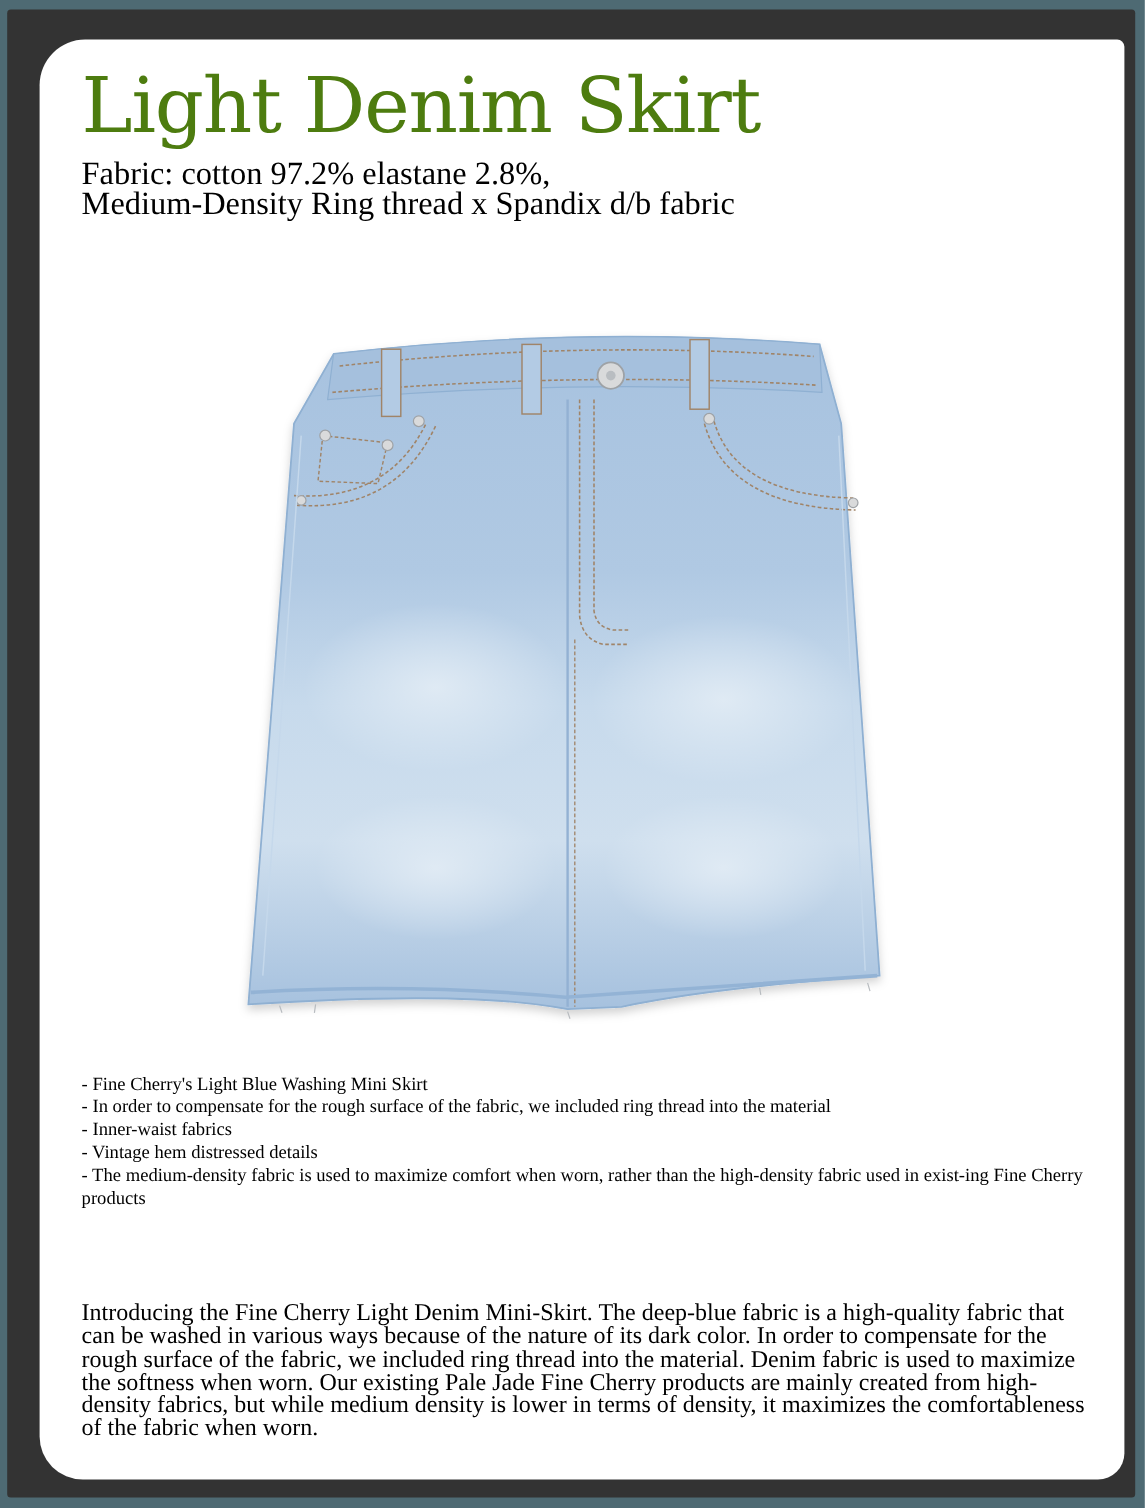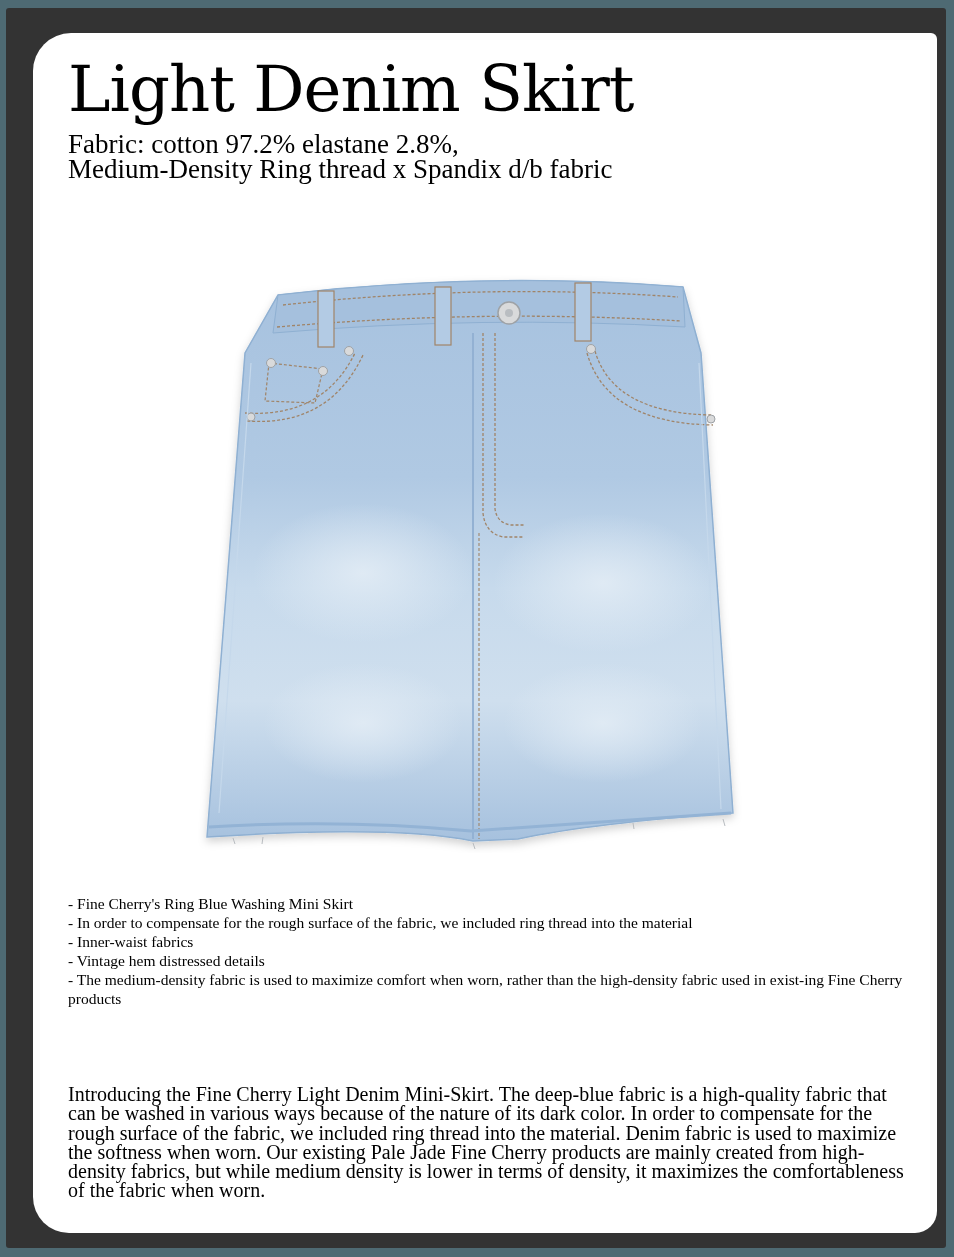--- a/index.html
+++ b/index.html
@@ -16,21 +16,21 @@
     }
     .paper {
       position:absolute; left:27px; top:25px; width:904px; height:1200px;
       background:#ffffff;
       border-radius:38px 6px 22px 36px;
     }
     .title {
       position:absolute; left:35px; top:18px;
       font-family:"DejaVu Serif", serif;
       font-size:64px; line-height:76px;
-      color:#000000; letter-spacing:-1px;
+      color:#4d7c0f; letter-spacing:-1px;
       margin:0; font-weight:normal;
       white-space:nowrap;
       text-align:center;
     }
     .subtitle {
       position:absolute; left:35px; top:99px;
       font-family:"Liberation Serif", serif;
       font-size:27px; line-height:25px; color:#000;
     }
     .subtitle div { white-space:nowrap; }
@@ -123,21 +123,21 @@
       <circle cx="538" cy="166" r="4" fill="#d9dadb" stroke="#9ea2a6"></circle>
 
       <path d="M 46 560 L 78 110" fill="none" stroke="#c5d8eb" stroke-width="1.2"></path>
       <path d="M 548 556 L 526 110" fill="none" stroke="#c5d8eb" stroke-width="1.2"></path>
 
       <path d="M 36 574 Q 170 566 298 578 Q 420 570 558 560" fill="none" stroke="#93b3d5" stroke-width="3"></path>
       <path d="M 60 585 l 2 6 M 90 584 l -1 7 M 300 590 l 2 6 M 460 570 l 1 6 M 550 566 l 2 7" stroke="#b8bcc0" stroke-width="1"></path>
     </svg>
 
     <ul class="bullets">
-      <li>- Fine Cherry's Ring Blue Washing Mini Skirt</li>
+      <li>- Fine Cherry's Light Blue Washing Mini Skirt</li>
       <li>- In order to compensate for the rough surface of the fabric, we included ring thread into the material</li>
       <li>- Inner-waist fabrics</li>
       <li>- Vintage hem distressed details</li>
       <li>- The medium-density fabric is used to maximize comfort when worn, rather than the high-density fabric used in exist-ing Fine Cherry products</li>
     </ul>
 
     <p class="description">Introducing the Fine Cherry Light Denim Mini-Skirt. The deep-blue fabric is a high-quality fabric that can be washed in various ways because of the nature of its dark color. In order to compensate for the rough surface of the fabric, we included ring thread into the material. Denim fabric is used to maximize the softness when worn. Our existing Pale Jade Fine Cherry products are mainly created from high-density fabrics, but while medium density is lower in terms of density, it maximizes the comfortableness of the fabric when worn.</p>
 
   </div>
 </div>

